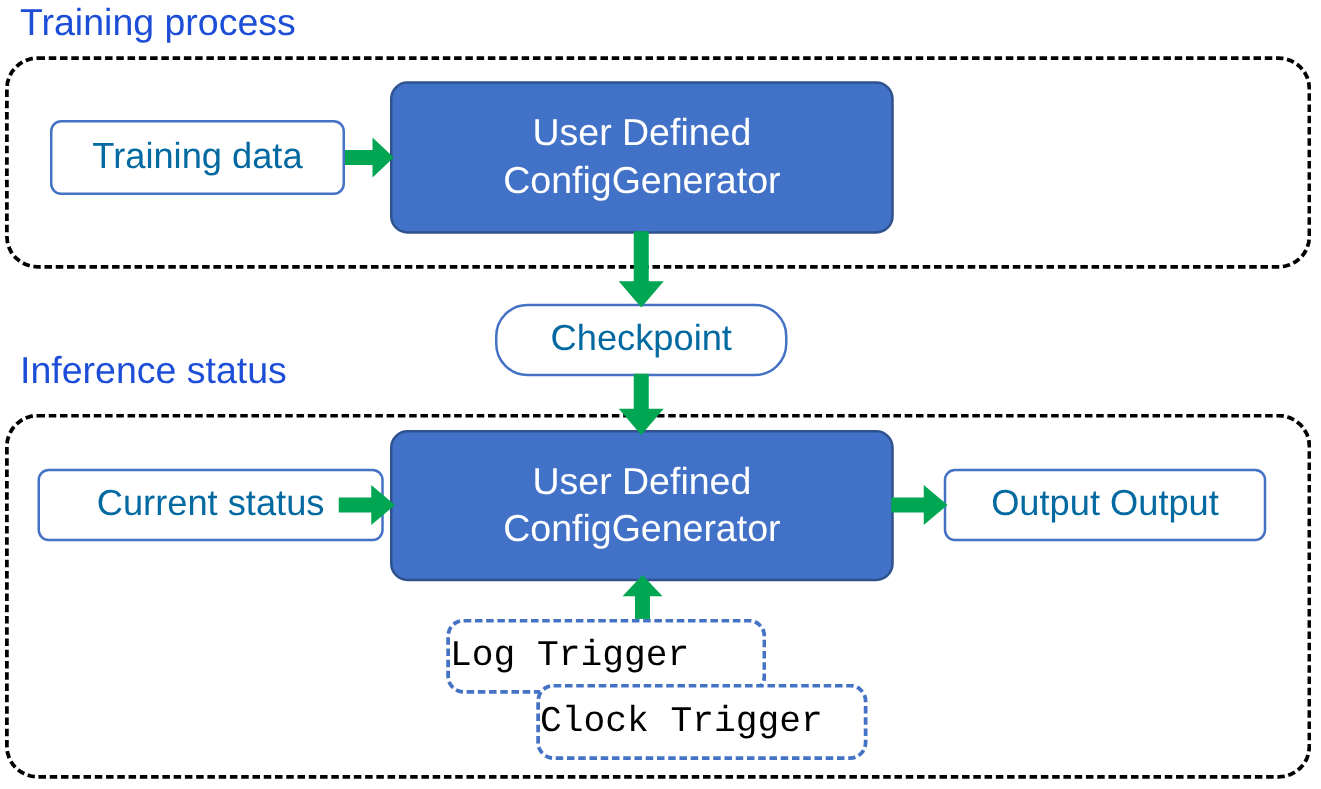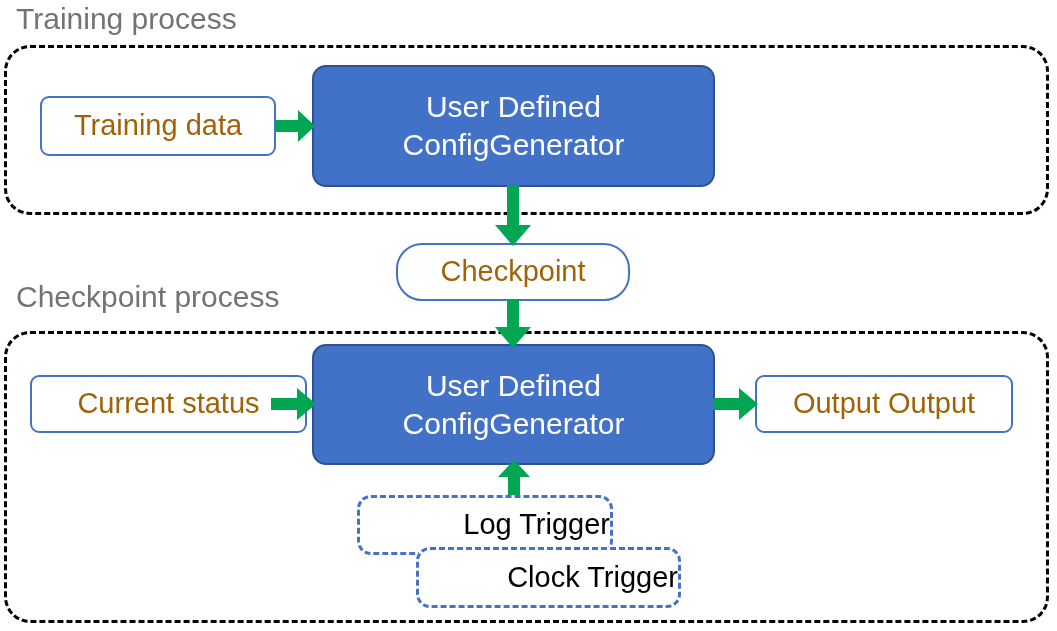--- a/index.html
+++ b/index.html
@@ -15,21 +15,21 @@
     width: 1057px;
     height: 631px;
     background: #ffffff;
     overflow: hidden;
   }
   
   .section-title {
     position: absolute;
     font-size: 30px;
     line-height: 34px;
-    color: #737373;
+    color: #1d4ed8;
     white-space: nowrap;
     font-family: "Liberation Sans", sans-serif;
   }
   #title-training { left: 16px; top: 2px; }
   #title-inference { left: 16px; top: 280px; }
 
   
   .process-container {
     position: absolute;
     border: 3px dashed #000000;
@@ -43,21 +43,21 @@
   
   .node-plain {
     position: absolute;
     box-sizing: border-box;
     background: #ffffff;
     border: 2px solid #4472C4;
     border-radius: 9px;
     display: flex;
     align-items: center;
     justify-content: center;
-    color: #a16207;
+    color: #0369a1;
     font-size: 29px;
     line-height: 1.1;
     white-space: nowrap;
     font-family: "Liberation Sans", sans-serif;
   }
   #node-training-data  { left: 40px;  top: 96px;  width: 236px; height: 60px; }
   #node-checkpoint     { left: 396px; top: 243px; width: 234px; height: 58px; border-radius: 26px; }
   #node-current-status { left: 30px;  top: 375px; width: 277px; height: 58px; }
   #node-output-config  { left: 755px; top: 375px; width: 258px; height: 58px; }
 
@@ -83,30 +83,29 @@
 
   
   .node-trigger {
     position: absolute;
     box-sizing: border-box;
     background: #ffffff;
     border: 3px dashed #4472C4;
     border-radius: 14px;
     display: flex;
     align-items: center;
-    justify-content: flex-end;
+    justify-content: flex-start;
     color: #000000;
     font-size: 29px;
     line-height: 1.1;
     white-space: nowrap;
-    font-family: Liberation Sans, sans-serif;
-    padding-left: 48px;
+    font-family: Liberation Mono, monospace;
   }
   #node-log-trigger   { left: 357px; top: 495px; width: 256px; height: 60px; z-index: 3; }
-  #node-clock-trigger { left: 416px; top: 547px; width: 265px; height: 61px; z-index: 4; }
+  #node-clock-trigger { left: 429px; top: 547px; width: 265px; height: 61px; z-index: 4; }
 
   
   .arrow {
     position: absolute;
     pointer-events: none;
   }
   .arrow svg { display: block; overflow: visible; }
 
   #arrow-training-data-to-gen { left: 276px; top: 108px; width: 40px; height: 36px; z-index: 5; }
   #arrow-gen-to-checkpoint    { left: 494px; top: 185px; width: 38px; height: 62px; z-index: 5; }
@@ -148,21 +147,21 @@
   <div class="node-plain" id="node-checkpoint">
     <span>Checkpoint</span>
   </div>
 
   <div class="arrow" id="arrow-checkpoint-to-gen">
     <svg width="38" height="50" viewBox="0 0 38 50">
       <path d="M13 0 H25 V28 H37 L19 49 L1 28 H13 Z" fill="#00A651"></path>
     </svg>
   </div>
 
-  <div class="section-title" id="title-inference">Checkpoint process</div>
+  <div class="section-title" id="title-inference">Inference status</div>
 
   <div class="process-container" id="container-inference"></div>
 
   <div class="node-plain" id="node-current-status">
     <span>Current status</span>
   </div>
 
   <div class="arrow" id="arrow-status-to-gen">
     <svg width="46" height="36" viewBox="0 0 46 36">
       <path d="M0 12 H26 V2 L45 18 L26 34 V24 H0 Z" fill="#00A651"></path>

